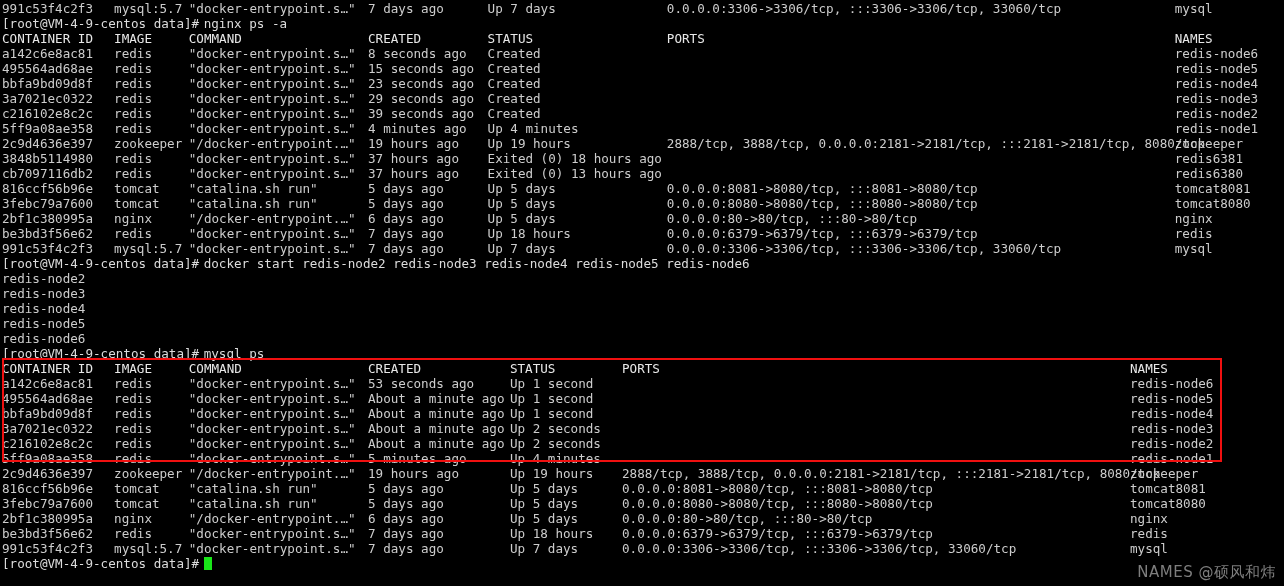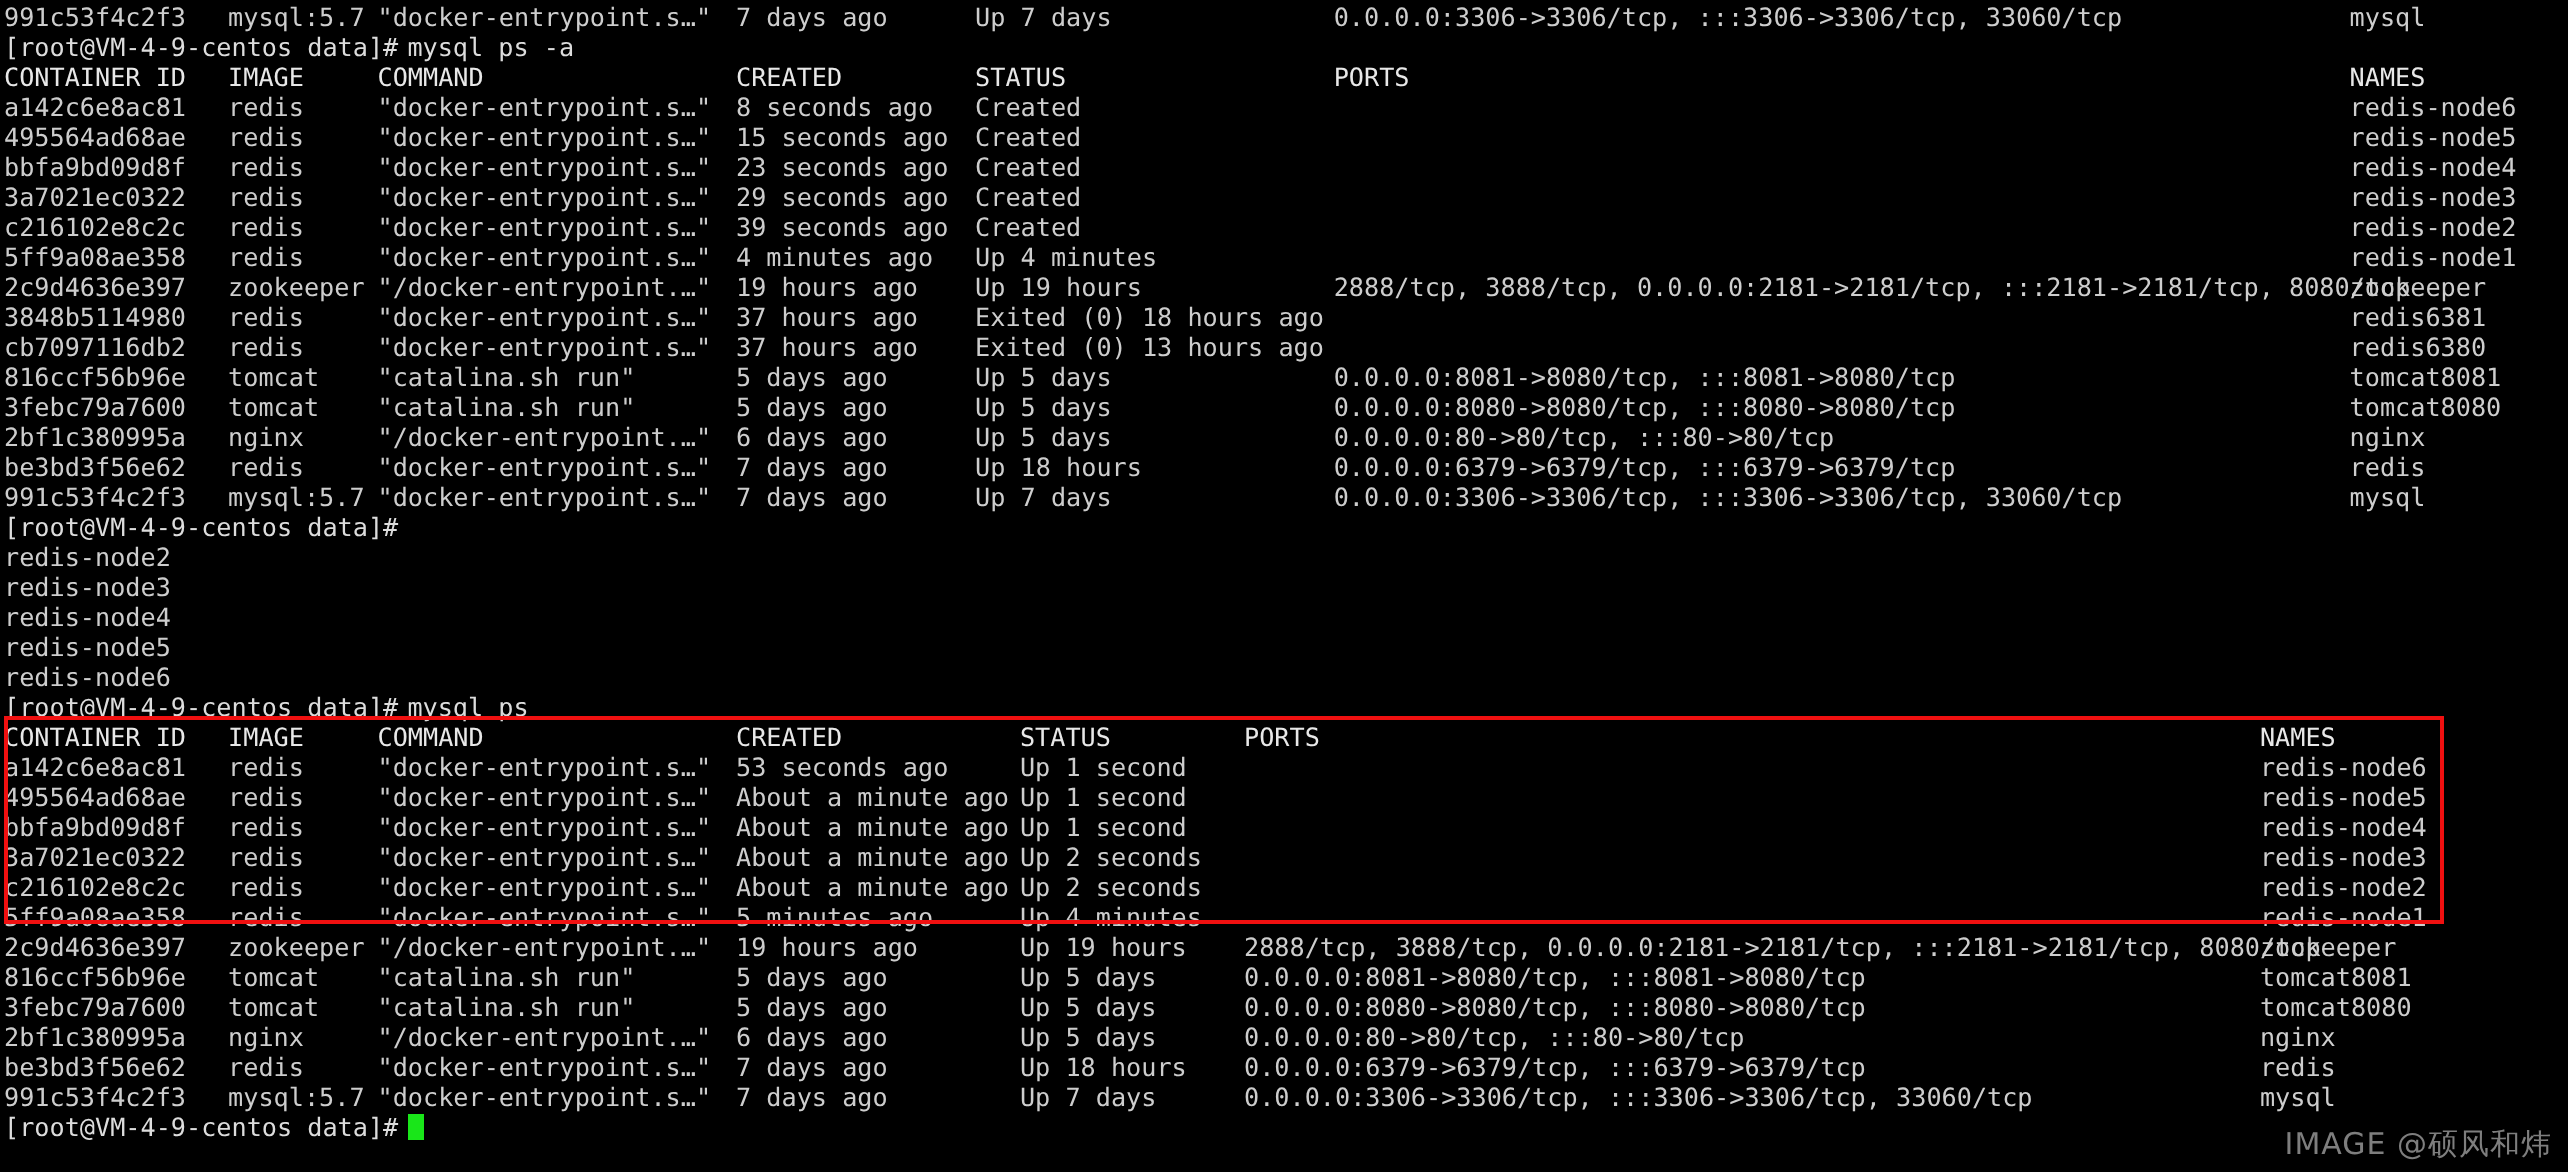--- a/index.html
+++ b/index.html
@@ -64,37 +64,37 @@
     white-space: pre;
     letter-spacing: 0.5px;
   }
 </style>
 </head>
 <body>
 
 <div id="terminal">
   <div id="lines">
       <div class="line" style="top: 1px; position: absolute; width: 1280px;"><span class="seg txt" style="position: absolute; left: 0px;">991c53f4c2f3</span><span class="seg txt" style="position: absolute; left: 112.05px;">mysql:5.7</span><span class="seg txt" style="position: absolute; left: 186.75px;">"docker-entrypoint.s…"</span><span class="seg txt" style="position: absolute; left: 366.03px;">7 days ago</span><span class="seg txt" style="position: absolute; left: 485.55px;">Up 7 days</span><span class="seg txt" style="position: absolute; left: 664.83px;">0.0.0.0:3306-&gt;3306/tcp, :::3306-&gt;3306/tcp, 33060/tcp</span><span class="seg txt" style="position: absolute; left: 1172.79px;">mysql</span></div>
-      <div class="line" style="top: 16px; position: absolute; width: 1280px;"><span class="seg prompt" style="position: absolute; left: 0px;">[root@VM-4-9-centos data]# </span><span class="seg prompt" style="position: absolute; left: 201.69px;">mysql ps -a</span></div>
+      <div class="line" style="top: 16px; position: absolute; width: 1280px;"><span class="seg prompt" style="position: absolute; left: 0px;">[root@VM-4-9-centos data]# </span><span class="seg prompt" style="position: absolute; left: 201.69px;">nginx ps -a</span></div>
       <div class="line" style="top: 31px; position: absolute; width: 1280px;"><span class="seg hdr" style="position: absolute; left: 0px;">CONTAINER ID</span><span class="seg hdr" style="position: absolute; left: 112.05px;">IMAGE</span><span class="seg hdr" style="position: absolute; left: 186.75px;">COMMAND</span><span class="seg hdr" style="position: absolute; left: 366.03px;">CREATED</span><span class="seg hdr" style="position: absolute; left: 485.55px;">STATUS</span><span class="seg hdr" style="position: absolute; left: 664.83px;">PORTS</span><span class="seg hdr" style="position: absolute; left: 1172.79px;">NAMES</span></div>
       <div class="line" style="top: 46px; position: absolute; width: 1280px;"><span class="seg txt" style="position: absolute; left: 0px;">a142c6e8ac81</span><span class="seg txt" style="position: absolute; left: 112.05px;">redis</span><span class="seg txt" style="position: absolute; left: 186.75px;">"docker-entrypoint.s…"</span><span class="seg txt" style="position: absolute; left: 366.03px;">8 seconds ago</span><span class="seg txt" style="position: absolute; left: 485.55px;">Created</span><span class="seg txt" style="position: absolute; left: 1172.79px;">redis-node6</span></div>
       <div class="line" style="top: 61px; position: absolute; width: 1280px;"><span class="seg txt" style="position: absolute; left: 0px;">495564ad68ae</span><span class="seg txt" style="position: absolute; left: 112.05px;">redis</span><span class="seg txt" style="position: absolute; left: 186.75px;">"docker-entrypoint.s…"</span><span class="seg txt" style="position: absolute; left: 366.03px;">15 seconds ago</span><span class="seg txt" style="position: absolute; left: 485.55px;">Created</span><span class="seg txt" style="position: absolute; left: 1172.79px;">redis-node5</span></div>
       <div class="line" style="top: 76px; position: absolute; width: 1280px;"><span class="seg txt" style="position: absolute; left: 0px;">bbfa9bd09d8f</span><span class="seg txt" style="position: absolute; left: 112.05px;">redis</span><span class="seg txt" style="position: absolute; left: 186.75px;">"docker-entrypoint.s…"</span><span class="seg txt" style="position: absolute; left: 366.03px;">23 seconds ago</span><span class="seg txt" style="position: absolute; left: 485.55px;">Created</span><span class="seg txt" style="position: absolute; left: 1172.79px;">redis-node4</span></div>
       <div class="line" style="top: 91px; position: absolute; width: 1280px;"><span class="seg txt" style="position: absolute; left: 0px;">3a7021ec0322</span><span class="seg txt" style="position: absolute; left: 112.05px;">redis</span><span class="seg txt" style="position: absolute; left: 186.75px;">"docker-entrypoint.s…"</span><span class="seg txt" style="position: absolute; left: 366.03px;">29 seconds ago</span><span class="seg txt" style="position: absolute; left: 485.55px;">Created</span><span class="seg txt" style="position: absolute; left: 1172.79px;">redis-node3</span></div>
       <div class="line" style="top: 106px; position: absolute; width: 1280px;"><span class="seg txt" style="position: absolute; left: 0px;">c216102e8c2c</span><span class="seg txt" style="position: absolute; left: 112.05px;">redis</span><span class="seg txt" style="position: absolute; left: 186.75px;">"docker-entrypoint.s…"</span><span class="seg txt" style="position: absolute; left: 366.03px;">39 seconds ago</span><span class="seg txt" style="position: absolute; left: 485.55px;">Created</span><span class="seg txt" style="position: absolute; left: 1172.79px;">redis-node2</span></div>
       <div class="line" style="top: 121px; position: absolute; width: 1280px;"><span class="seg txt" style="position: absolute; left: 0px;">5ff9a08ae358</span><span class="seg txt" style="position: absolute; left: 112.05px;">redis</span><span class="seg txt" style="position: absolute; left: 186.75px;">"docker-entrypoint.s…"</span><span class="seg txt" style="position: absolute; left: 366.03px;">4 minutes ago</span><span class="seg txt" style="position: absolute; left: 485.55px;">Up 4 minutes</span><span class="seg txt" style="position: absolute; left: 1172.79px;">redis-node1</span></div>
       <div class="line" style="top: 136px; position: absolute; width: 1280px;"><span class="seg txt" style="position: absolute; left: 0px;">2c9d4636e397</span><span class="seg txt" style="position: absolute; left: 112.05px;">zookeeper</span><span class="seg txt" style="position: absolute; left: 186.75px;">"/docker-entrypoint.…"</span><span class="seg txt" style="position: absolute; left: 366.03px;">19 hours ago</span><span class="seg txt" style="position: absolute; left: 485.55px;">Up 19 hours</span><span class="seg txt" style="position: absolute; left: 664.83px;">2888/tcp, 3888/tcp, 0.0.0.0:2181-&gt;2181/tcp, :::2181-&gt;2181/tcp, 8080/tcp</span><span class="seg txt" style="position: absolute; left: 1172.79px;">zookeeper</span></div>
       <div class="line" style="top: 151px; position: absolute; width: 1280px;"><span class="seg txt" style="position: absolute; left: 0px;">3848b5114980</span><span class="seg txt" style="position: absolute; left: 112.05px;">redis</span><span class="seg txt" style="position: absolute; left: 186.75px;">"docker-entrypoint.s…"</span><span class="seg txt" style="position: absolute; left: 366.03px;">37 hours ago</span><span class="seg txt" style="position: absolute; left: 485.55px;">Exited (0) 18 hours ago</span><span class="seg txt" style="position: absolute; left: 1172.79px;">redis6381</span></div>
       <div class="line" style="top: 166px; position: absolute; width: 1280px;"><span class="seg txt" style="position: absolute; left: 0px;">cb7097116db2</span><span class="seg txt" style="position: absolute; left: 112.05px;">redis</span><span class="seg txt" style="position: absolute; left: 186.75px;">"docker-entrypoint.s…"</span><span class="seg txt" style="position: absolute; left: 366.03px;">37 hours ago</span><span class="seg txt" style="position: absolute; left: 485.55px;">Exited (0) 13 hours ago</span><span class="seg txt" style="position: absolute; left: 1172.79px;">redis6380</span></div>
       <div class="line" style="top: 181px; position: absolute; width: 1280px;"><span class="seg txt" style="position: absolute; left: 0px;">816ccf56b96e</span><span class="seg txt" style="position: absolute; left: 112.05px;">tomcat</span><span class="seg txt" style="position: absolute; left: 186.75px;">"catalina.sh run"</span><span class="seg txt" style="position: absolute; left: 366.03px;">5 days ago</span><span class="seg txt" style="position: absolute; left: 485.55px;">Up 5 days</span><span class="seg txt" style="position: absolute; left: 664.83px;">0.0.0.0:8081-&gt;8080/tcp, :::8081-&gt;8080/tcp</span><span class="seg txt" style="position: absolute; left: 1172.79px;">tomcat8081</span></div>
       <div class="line" style="top: 196px; position: absolute; width: 1280px;"><span class="seg txt" style="position: absolute; left: 0px;">3febc79a7600</span><span class="seg txt" style="position: absolute; left: 112.05px;">tomcat</span><span class="seg txt" style="position: absolute; left: 186.75px;">"catalina.sh run"</span><span class="seg txt" style="position: absolute; left: 366.03px;">5 days ago</span><span class="seg txt" style="position: absolute; left: 485.55px;">Up 5 days</span><span class="seg txt" style="position: absolute; left: 664.83px;">0.0.0.0:8080-&gt;8080/tcp, :::8080-&gt;8080/tcp</span><span class="seg txt" style="position: absolute; left: 1172.79px;">tomcat8080</span></div>
       <div class="line" style="top: 211px; position: absolute; width: 1280px;"><span class="seg txt" style="position: absolute; left: 0px;">2bf1c380995a</span><span class="seg txt" style="position: absolute; left: 112.05px;">nginx</span><span class="seg txt" style="position: absolute; left: 186.75px;">"/docker-entrypoint.…"</span><span class="seg txt" style="position: absolute; left: 366.03px;">6 days ago</span><span class="seg txt" style="position: absolute; left: 485.55px;">Up 5 days</span><span class="seg txt" style="position: absolute; left: 664.83px;">0.0.0.0:80-&gt;80/tcp, :::80-&gt;80/tcp</span><span class="seg txt" style="position: absolute; left: 1172.79px;">nginx</span></div>
       <div class="line" style="top: 226px; position: absolute; width: 1280px;"><span class="seg txt" style="position: absolute; left: 0px;">be3bd3f56e62</span><span class="seg txt" style="position: absolute; left: 112.05px;">redis</span><span class="seg txt" style="position: absolute; left: 186.75px;">"docker-entrypoint.s…"</span><span class="seg txt" style="position: absolute; left: 366.03px;">7 days ago</span><span class="seg txt" style="position: absolute; left: 485.55px;">Up 18 hours</span><span class="seg txt" style="position: absolute; left: 664.83px;">0.0.0.0:6379-&gt;6379/tcp, :::6379-&gt;6379/tcp</span><span class="seg txt" style="position: absolute; left: 1172.79px;">redis</span></div>
       <div class="line" style="top: 241px; position: absolute; width: 1280px;"><span class="seg txt" style="position: absolute; left: 0px;">991c53f4c2f3</span><span class="seg txt" style="position: absolute; left: 112.05px;">mysql:5.7</span><span class="seg txt" style="position: absolute; left: 186.75px;">"docker-entrypoint.s…"</span><span class="seg txt" style="position: absolute; left: 366.03px;">7 days ago</span><span class="seg txt" style="position: absolute; left: 485.55px;">Up 7 days</span><span class="seg txt" style="position: absolute; left: 664.83px;">0.0.0.0:3306-&gt;3306/tcp, :::3306-&gt;3306/tcp, 33060/tcp</span><span class="seg txt" style="position: absolute; left: 1172.79px;">mysql</span></div>
-      <div class="line" style="top: 256px; position: absolute; width: 1280px;"><span class="seg prompt" style="position: absolute; left: 0px;">[root@VM-4-9-centos data]# </span></div>
+      <div class="line" style="top: 256px; position: absolute; width: 1280px;"><span class="seg prompt" style="position: absolute; left: 0px;">[root@VM-4-9-centos data]# </span><span class="seg prompt" style="position: absolute; left: 201.69px;">docker start redis-node2 redis-node3 redis-node4 redis-node5 redis-node6</span></div>
       <div class="line" style="top: 271px; position: absolute; width: 1280px;"><span class="seg txt" style="position: absolute; left: 0px;">redis-node2</span></div>
       <div class="line" style="top: 286px; position: absolute; width: 1280px;"><span class="seg txt" style="position: absolute; left: 0px;">redis-node3</span></div>
       <div class="line" style="top: 301px; position: absolute; width: 1280px;"><span class="seg txt" style="position: absolute; left: 0px;">redis-node4</span></div>
       <div class="line" style="top: 316px; position: absolute; width: 1280px;"><span class="seg txt" style="position: absolute; left: 0px;">redis-node5</span></div>
       <div class="line" style="top: 331px; position: absolute; width: 1280px;"><span class="seg txt" style="position: absolute; left: 0px;">redis-node6</span></div>
       <div class="line" style="top: 346px; position: absolute; width: 1280px;"><span class="seg prompt" style="position: absolute; left: 0px;">[root@VM-4-9-centos data]# </span><span class="seg prompt" style="position: absolute; left: 201.69px;">mysql ps</span></div>
       <div class="line" style="top: 361px; position: absolute; width: 1280px;"><span class="seg hdr" style="position: absolute; left: 0px;">CONTAINER ID</span><span class="seg hdr" style="position: absolute; left: 112.05px;">IMAGE</span><span class="seg hdr" style="position: absolute; left: 186.75px;">COMMAND</span><span class="seg hdr" style="position: absolute; left: 366.03px;">CREATED</span><span class="seg hdr" style="position: absolute; left: 507.96px;">STATUS</span><span class="seg hdr" style="position: absolute; left: 620.01px;">PORTS</span><span class="seg hdr" style="position: absolute; left: 1127.97px;">NAMES</span></div>
       <div class="line" style="top: 376px; position: absolute; width: 1280px;"><span class="seg txt" style="position: absolute; left: 0px;">a142c6e8ac81</span><span class="seg txt" style="position: absolute; left: 112.05px;">redis</span><span class="seg txt" style="position: absolute; left: 186.75px;">"docker-entrypoint.s…"</span><span class="seg txt" style="position: absolute; left: 366.03px;">53 seconds ago</span><span class="seg txt" style="position: absolute; left: 507.96px;">Up 1 second</span><span class="seg txt" style="position: absolute; left: 1127.97px;">redis-node6</span></div>
       <div class="line" style="top: 391px; position: absolute; width: 1280px;"><span class="seg txt" style="position: absolute; left: 0px;">495564ad68ae</span><span class="seg txt" style="position: absolute; left: 112.05px;">redis</span><span class="seg txt" style="position: absolute; left: 186.75px;">"docker-entrypoint.s…"</span><span class="seg txt" style="position: absolute; left: 366.03px;">About a minute ago</span><span class="seg txt" style="position: absolute; left: 507.96px;">Up 1 second</span><span class="seg txt" style="position: absolute; left: 1127.97px;">redis-node5</span></div>
       <div class="line" style="top: 406px; position: absolute; width: 1280px;"><span class="seg txt" style="position: absolute; left: 0px;">bbfa9bd09d8f</span><span class="seg txt" style="position: absolute; left: 112.05px;">redis</span><span class="seg txt" style="position: absolute; left: 186.75px;">"docker-entrypoint.s…"</span><span class="seg txt" style="position: absolute; left: 366.03px;">About a minute ago</span><span class="seg txt" style="position: absolute; left: 507.96px;">Up 1 second</span><span class="seg txt" style="position: absolute; left: 1127.97px;">redis-node4</span></div>
@@ -104,14 +104,14 @@
       <div class="line" style="top: 466px; position: absolute; width: 1280px;"><span class="seg txt" style="position: absolute; left: 0px;">2c9d4636e397</span><span class="seg txt" style="position: absolute; left: 112.05px;">zookeeper</span><span class="seg txt" style="position: absolute; left: 186.75px;">"/docker-entrypoint.…"</span><span class="seg txt" style="position: absolute; left: 366.03px;">19 hours ago</span><span class="seg txt" style="position: absolute; left: 507.96px;">Up 19 hours</span><span class="seg txt" style="position: absolute; left: 620.01px;">2888/tcp, 3888/tcp, 0.0.0.0:2181-&gt;2181/tcp, :::2181-&gt;2181/tcp, 8080/tcp</span><span class="seg txt" style="position: absolute; left: 1127.97px;">zookeeper</span></div>
       <div class="line" style="top: 481px; position: absolute; width: 1280px;"><span class="seg txt" style="position: absolute; left: 0px;">816ccf56b96e</span><span class="seg txt" style="position: absolute; left: 112.05px;">tomcat</span><span class="seg txt" style="position: absolute; left: 186.75px;">"catalina.sh run"</span><span class="seg txt" style="position: absolute; left: 366.03px;">5 days ago</span><span class="seg txt" style="position: absolute; left: 507.96px;">Up 5 days</span><span class="seg txt" style="position: absolute; left: 620.01px;">0.0.0.0:8081-&gt;8080/tcp, :::8081-&gt;8080/tcp</span><span class="seg txt" style="position: absolute; left: 1127.97px;">tomcat8081</span></div>
       <div class="line" style="top: 496px; position: absolute; width: 1280px;"><span class="seg txt" style="position: absolute; left: 0px;">3febc79a7600</span><span class="seg txt" style="position: absolute; left: 112.05px;">tomcat</span><span class="seg txt" style="position: absolute; left: 186.75px;">"catalina.sh run"</span><span class="seg txt" style="position: absolute; left: 366.03px;">5 days ago</span><span class="seg txt" style="position: absolute; left: 507.96px;">Up 5 days</span><span class="seg txt" style="position: absolute; left: 620.01px;">0.0.0.0:8080-&gt;8080/tcp, :::8080-&gt;8080/tcp</span><span class="seg txt" style="position: absolute; left: 1127.97px;">tomcat8080</span></div>
       <div class="line" style="top: 511px; position: absolute; width: 1280px;"><span class="seg txt" style="position: absolute; left: 0px;">2bf1c380995a</span><span class="seg txt" style="position: absolute; left: 112.05px;">nginx</span><span class="seg txt" style="position: absolute; left: 186.75px;">"/docker-entrypoint.…"</span><span class="seg txt" style="position: absolute; left: 366.03px;">6 days ago</span><span class="seg txt" style="position: absolute; left: 507.96px;">Up 5 days</span><span class="seg txt" style="position: absolute; left: 620.01px;">0.0.0.0:80-&gt;80/tcp, :::80-&gt;80/tcp</span><span class="seg txt" style="position: absolute; left: 1127.97px;">nginx</span></div>
       <div class="line" style="top: 526px; position: absolute; width: 1280px;"><span class="seg txt" style="position: absolute; left: 0px;">be3bd3f56e62</span><span class="seg txt" style="position: absolute; left: 112.05px;">redis</span><span class="seg txt" style="position: absolute; left: 186.75px;">"docker-entrypoint.s…"</span><span class="seg txt" style="position: absolute; left: 366.03px;">7 days ago</span><span class="seg txt" style="position: absolute; left: 507.96px;">Up 18 hours</span><span class="seg txt" style="position: absolute; left: 620.01px;">0.0.0.0:6379-&gt;6379/tcp, :::6379-&gt;6379/tcp</span><span class="seg txt" style="position: absolute; left: 1127.97px;">redis</span></div>
       <div class="line" style="top: 541px; position: absolute; width: 1280px;"><span class="seg txt" style="position: absolute; left: 0px;">991c53f4c2f3</span><span class="seg txt" style="position: absolute; left: 112.05px;">mysql:5.7</span><span class="seg txt" style="position: absolute; left: 186.75px;">"docker-entrypoint.s…"</span><span class="seg txt" style="position: absolute; left: 366.03px;">7 days ago</span><span class="seg txt" style="position: absolute; left: 507.96px;">Up 7 days</span><span class="seg txt" style="position: absolute; left: 620.01px;">0.0.0.0:3306-&gt;3306/tcp, :::3306-&gt;3306/tcp, 33060/tcp</span><span class="seg txt" style="position: absolute; left: 1127.97px;">mysql</span></div>
       <div class="line" style="top: 556px; position: absolute; width: 1280px;"><span class="seg prompt" style="position: absolute; left: 0px;">[root@VM-4-9-centos data]# </span></div>
     </div>
   <div id="redbox" style="left: 2px; top: 358px; width: 1220px; height: 104px; border-color: rgb(240, 16, 16);"></div>
   <div id="cursor" style="left: 203.69px; top: 557px; background: rgb(25, 230, 25);"></div>
-  <div id="watermark" style="right: 8px; bottom: 6px;">IMAGE @硕风和炜</div>
+  <div id="watermark" style="right: 8px; bottom: 6px;">NAMES @硕风和炜</div>
 </div>
 
 </body></html>

